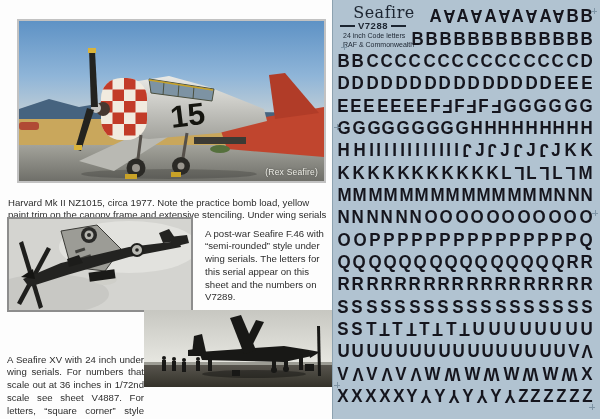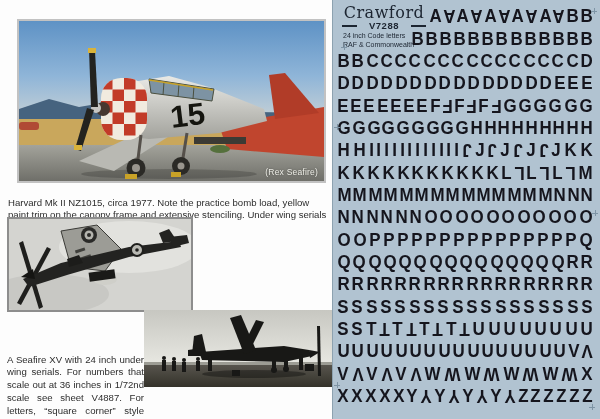--- a/index.html
+++ b/index.html
@@ -16,21 +16,21 @@
   .credit{position:absolute;right:6px;bottom:4px;color:#efefe8;font-size:8.5px;letter-spacing:.2px;text-shadow:0 0 2px rgba(0,0,0,.4);}
   .caption{position:absolute;font-size:9.6px;line-height:1.33;color:#2d2d2d;}
   #caption1{left:8px;top:187px;width:321px;}
   #caption2{left:205px;top:218px;width:125px;}
   #caption3{left:7px;top:344px;width:137px;text-align:justify;}
 
   
   .sheet{position:absolute;left:332px;top:0;width:268px;height:419px;background:#b1c3d1;border-left:1px solid #8da2b0;box-sizing:border-box;}
   .sheet-header{position:absolute;left:7px;top:3px;width:88px;color:#1c2531;}
   .brand{font-family:"DejaVu Serif",serif;font-size:16px;text-align:center;letter-spacing:.5px;}
-  .code-row{display:flex;align-items:center;justify-content:center;gap:12px;margin-top:-2px;}
+  .code-row{display:flex;align-items:center;gap:3px;margin-top:-2px;}
   .code-dash{width:15px;height:0;border-top:2px solid #1c2531;}
   .code{font-size:9.5px;font-weight:bold;letter-spacing:.5px;}
   .subtitle{font-size:7px;line-height:1.3;padding-left:3px;}
   .rows{position:absolute;left:4px;top:5px;width:256px;}
   .letter-row{display:flex;justify-content:space-between;align-items:center;height:22.35px;overflow:hidden;}
   .letter-row.indent-a{margin-left:92px;}
   .letter-row.indent-b{margin-left:74px;}
   .letter{display:inline-block;font-weight:bold;font-size:18px;line-height:20px;transform:scaleX(.94);}
   .letter.flip{transform:rotate(180deg) scaleX(.94);}
   .reg-mark{position:absolute;width:6px;height:6px;}
@@ -139,20 +139,21 @@
         <polygon points="150,14 160,10 168,22 154,24" fill="#232321"></polygon>
         <polygon points="160,18 178,16 180,24 164,28" fill="#232321"></polygon>
         <circle cx="128" cy="31" r="6" fill="#b9b9b3"></circle>
           <circle cx="128" cy="31" r="6" fill="none" stroke="#1f1f1d" stroke-width="2"></circle>
           <circle cx="128" cy="31" r="1.8" fill="#1f1f1d"></circle>
         <ellipse cx="96" cy="60" rx="12" ry="6" fill="#cfcfc9"></ellipse>
         <rect x="80" y="52" width="26" height="9" fill="#1a1a18" transform="rotate(-8 93 56)"></rect>
       </svg>
     </figure>
 
+    <p class="caption" id="caption2">A post-war Seafire F.46 with “semi-rounded” style under wing serials. The letters for this serial appear on this sheet and the numbers on V7289.</p>
 
     <p class="caption" id="caption3">A Seafire XV with 24 inch under wing serials. For numbers that scale out at 36 inches in 1/72nd scale see sheet V4887. For letters, “square corner” style only, see V4852.</p>
 
     <figure class="photo" id="photo3" style="margin:0;">
       <svg viewBox="0 0 188 77" preserveAspectRatio="none">
         <defs>
           <linearGradient id="sky3" x1="0" y1="0" x2="0" y2="1">
             <stop offset="0" stop-color="#c7c7c1"></stop>
               <stop offset="1" stop-color="#e8e8e2"></stop>
           </linearGradient>
@@ -193,21 +194,21 @@
             <rect x="161" y="54" width="9" height="7"></rect>
             <rect x="88" y="60" width="8" height="6"></rect>
           </g>
         </g>
       </svg>
     </figure>
   </div>
 
   <div class="sheet" style="background: rgb(177, 195, 209);">
     <div class="sheet-header">
-      <div class="brand">Crawford</div>
+      <div class="brand">Seafire</div>
       <div class="code-row">
         <span class="code-dash"></span>
         <span class="code">V7288</span>
         <span class="code-dash"></span>
       </div>
       <div class="subtitle">24 inch Code letters</div>
       <div class="subtitle">RAF &amp; Commonwealth</div>
     </div>
 
     <div class="rows" id="letter-rows">

